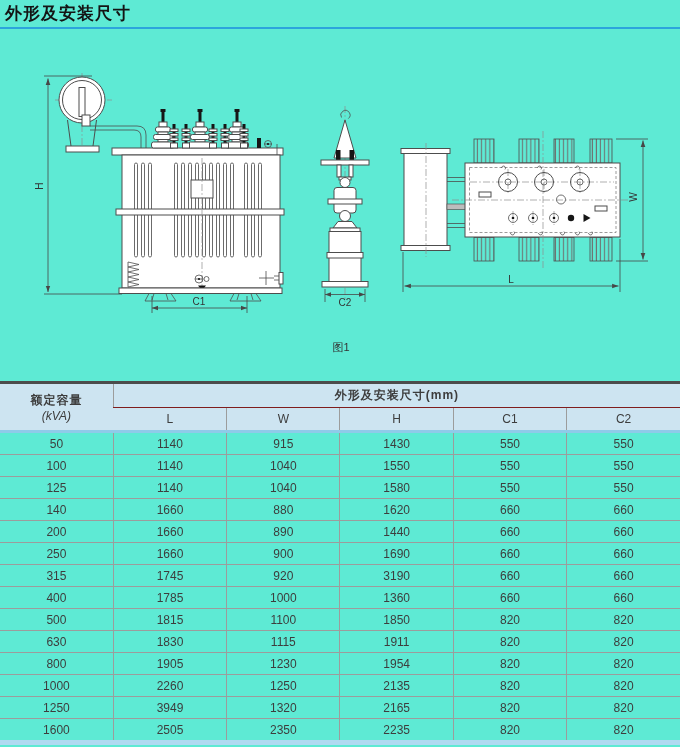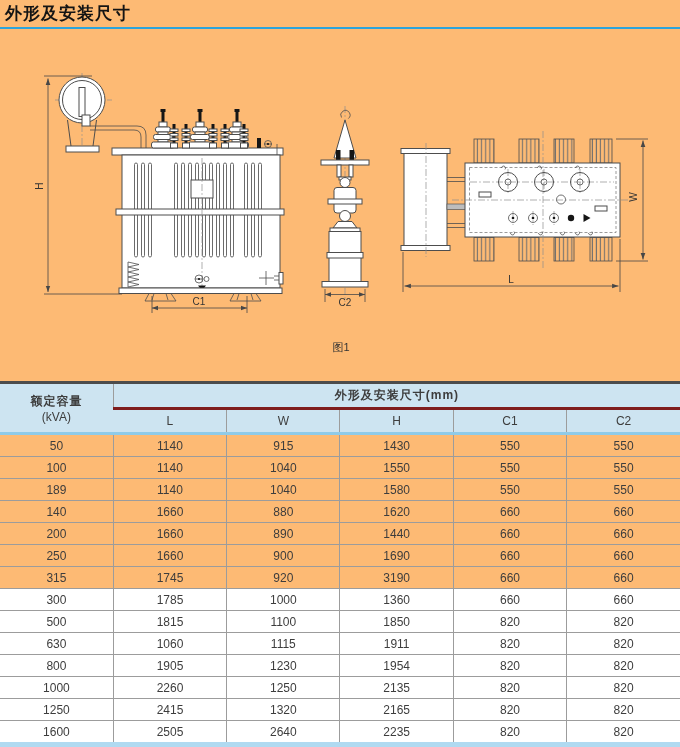--- a/index.html
+++ b/index.html
@@ -1,17 +1,17 @@
 <!DOCTYPE html>
 <html><head>
 <meta charset="utf-8">
 <style>
   html,body{margin:0;padding:0;background:#fff;}
   body{width:680px;height:747px;font-family:"Liberation Sans","DejaVu Sans",sans-serif;overflow:hidden;}
-  #page{position:relative;width:680px;height:588px;background:#fdba74;}
+  #page{position:relative;width:680px;height:747px;background:#5eead4;}
 
   
   #titlebar{position:absolute;left:0;top:0;width:680px;height:27px;border-bottom:2px solid #2ca4dc;}
   #titlebar h1{margin:0;padding:4px 0 0 5px;font-size:17px;line-height:20px;font-weight:bold;color:#141414;letter-spacing:1px;}
 
   
   #fig{position:absolute;left:0;top:40px;}
   .s   {stroke:#4d4d4d;stroke-width:1;fill:none;}
   .sw  {stroke:#4d4d4d;stroke-width:1;fill:#fff;}
   .thin{stroke-width:.8;}
@@ -28,22 +28,22 @@
   
   #spec{position:absolute;left:0;top:381px;width:680px;border-collapse:collapse;table-layout:fixed;
         border-top:3px solid #4c4c4c;border-bottom:5px solid #b0daf1;font-size:12px;color:#3d3d3d;}
   #spec th,#spec td{border-left:1px solid #9c9c9c;text-align:center;vertical-align:middle;padding:0;font-weight:normal;}
   #spec th:first-child,#spec td:first-child{border-left:none;}
   #spec thead th{background:#cde4f1;}
   #spec tr.r1 th{height:23px;}
   #spec tr.r2 th{height:22px;border-bottom:3px solid #8fcbe9;}
   #spec th.cap{border-bottom:3px solid #8fcbe9;}
   #spec th.cap .l1{display:block;font-weight:bold;letter-spacing:1px;}
-  #spec th.cap .l2{display:block;}
-  #spec th.grp{border-bottom:3px solid #7f1d1d;font-weight:bold;letter-spacing:1px;}
+  #spec th.cap .l2{display:block;font-style:italic;}
+  #spec th.grp{border-bottom:1px solid #7f1d1d;font-weight:bold;letter-spacing:1px;}
   #spec tbody td{height:21px;border-top:1px solid #9c9c9c;}
 </style>
 </head>
 <body>
 
 <div id="page">
 
   <div id="titlebar">
     <h1>外形及安装尺寸</h1>
   </div>
@@ -359,21 +359,21 @@
         </tr>
         <tr>
           <td>100</td>
           <td>1140</td>
           <td>1040</td>
           <td>1550</td>
           <td>550</td>
           <td>550</td>
         </tr>
         <tr>
-          <td>189</td>
+          <td>125</td>
           <td>1140</td>
           <td>1040</td>
           <td>1580</td>
           <td>550</td>
           <td>550</td>
         </tr>
         <tr>
           <td>140</td>
           <td>1660</td>
           <td>880</td>
@@ -399,38 +399,38 @@
         </tr>
         <tr>
           <td>315</td>
           <td>1745</td>
           <td>920</td>
           <td>3190</td>
           <td>660</td>
           <td>660</td>
         </tr>
         <tr>
-          <td>300</td>
+          <td>400</td>
           <td>1785</td>
           <td>1000</td>
           <td>1360</td>
           <td>660</td>
           <td>660</td>
         </tr>
         <tr>
           <td>500</td>
           <td>1815</td>
           <td>1100</td>
           <td>1850</td>
           <td>820</td>
           <td>820</td>
         </tr>
         <tr>
           <td>630</td>
-          <td>1060</td>
+          <td>1830</td>
           <td>1115</td>
           <td>1911</td>
           <td>820</td>
           <td>820</td>
         </tr>
         <tr>
           <td>800</td>
           <td>1905</td>
           <td>1230</td>
           <td>1954</td>
@@ -440,30 +440,30 @@
         <tr>
           <td>1000</td>
           <td>2260</td>
           <td>1250</td>
           <td>2135</td>
           <td>820</td>
           <td>820</td>
         </tr>
         <tr>
           <td>1250</td>
-          <td>2415</td>
+          <td>3949</td>
           <td>1320</td>
           <td>2165</td>
           <td>820</td>
           <td>820</td>
         </tr>
         <tr>
           <td>1600</td>
           <td>2505</td>
-          <td>2640</td>
+          <td>2350</td>
           <td>2235</td>
           <td>820</td>
           <td>820</td>
         </tr>
       </tbody>
   </table>
 
 </div>
 
 </body></html>

